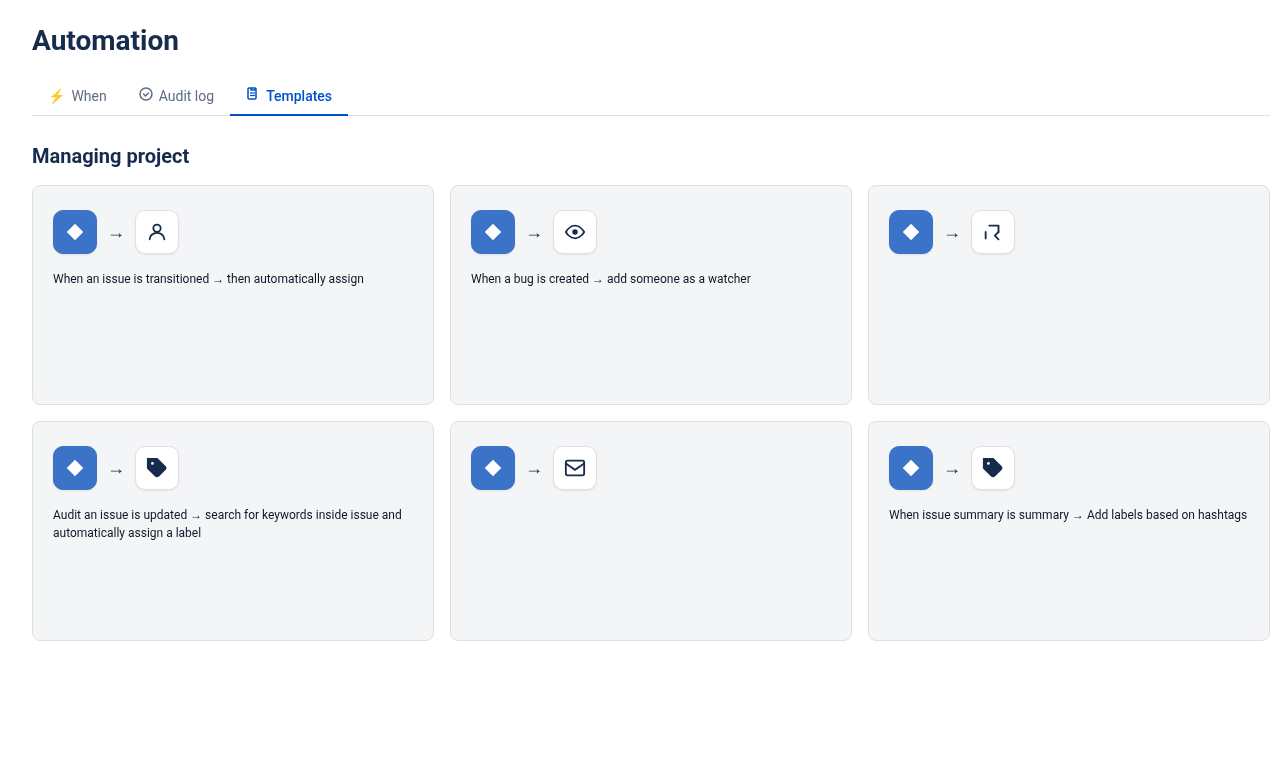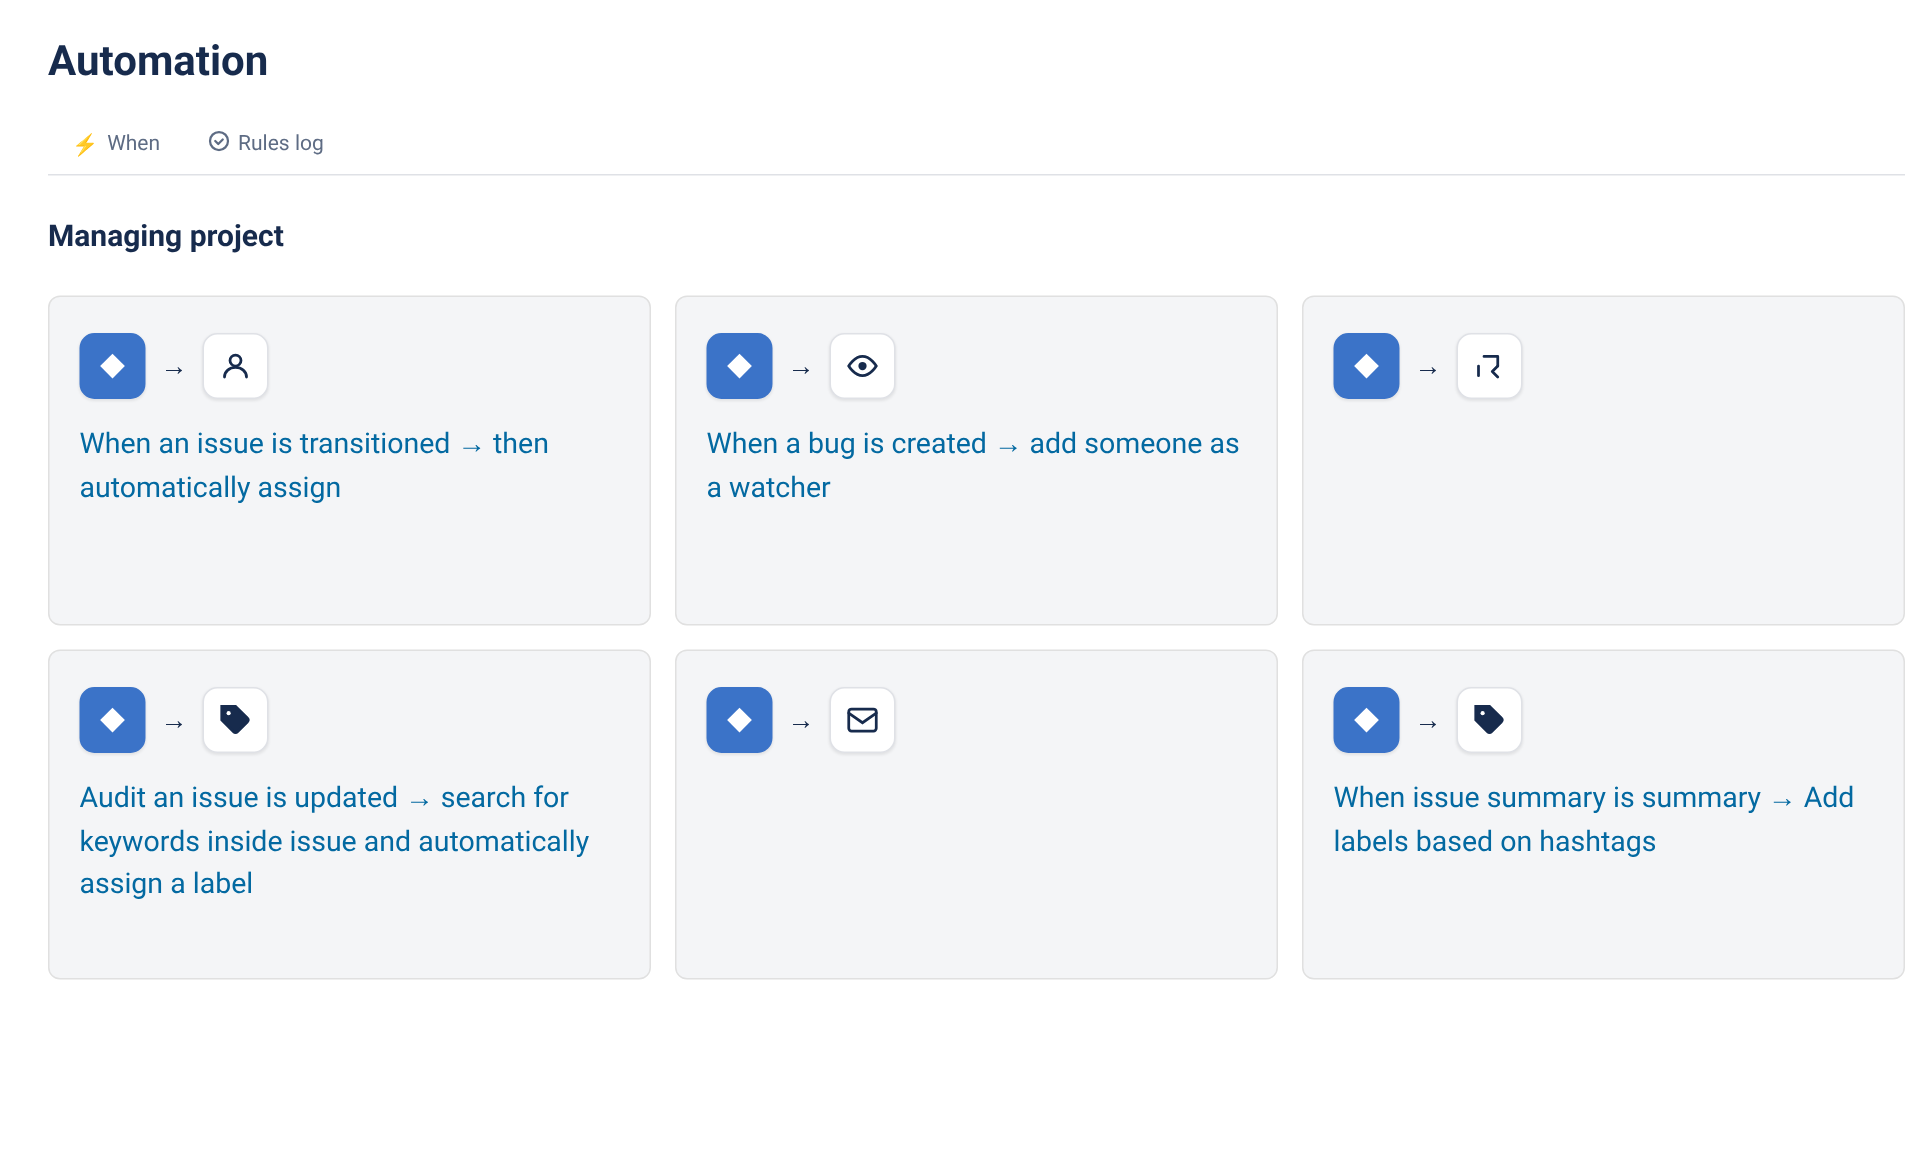--- a/index.html
+++ b/index.html
@@ -50,21 +50,21 @@
     }
 
     .tab-icon {
       font-size: 14px;
     }
 
     .section-title {
       font-size: 20px;
       font-weight: 700;
       color: #172b4d;
-      margin-bottom: 28px;
+      margin-bottom: 17px;
     }
 
     .cards-grid {
       display: grid;
       grid-template-columns: repeat(3, 1fr);
       gap: 16px;
     }
 
     .card {
       background: #f4f5f7;
@@ -104,22 +104,22 @@
     .icon-box.blue-bg svg {
       fill: #fff;
     }
 
     .arrow-icon {
       font-size: 18px;
       color: #172b4d;
     }
 
     .card-text {
-      font-size: 19px;
-      color: #0369a1;
+      font-size: 12px;
+      color: #0f172a;
       line-height: 1.5;
       flex: 1;
     }
 
     
     .diamond-icon {
       width: 22px;
       height: 22px;
     }
 
@@ -140,21 +140,32 @@
       <span class="tab-icon">⚡</span>
       <span>When</span>
     </div>
     <div class="tab">
       <span class="tab-icon">
         <svg width="14" height="14" viewBox="0 0 14 14" fill="none" xmlns="http://www.w3.org/2000/svg">
           <circle cx="7" cy="7" r="6" stroke="#5e6c84" stroke-width="1.5" fill="none"></circle>
           <path d="M4.5 7l2 2 3-3" stroke="#5e6c84" stroke-width="1.5" stroke-linecap="round" stroke-linejoin="round"></path>
         </svg>
       </span>
-      <span>Rules log</span>
+      <span>Audit log</span>
+    </div>
+    <div class="tab active">
+      <span class="tab-icon">
+        <svg width="14" height="14" viewBox="0 0 14 14" fill="none" xmlns="http://www.w3.org/2000/svg">
+          <rect x="2" y="1" width="8" height="11" rx="1" stroke="#0052cc" stroke-width="1.5" fill="none"></rect>
+          <path d="M5 1v2h4V1" stroke="#0052cc" stroke-width="1.3" fill="none"></path>
+          <line x1="4" y1="6" x2="9" y2="6" stroke="#0052cc" stroke-width="1.2"></line>
+          <line x1="4" y1="8.5" x2="9" y2="8.5" stroke="#0052cc" stroke-width="1.2"></line>
+        </svg>
+      </span>
+      <span>Templates</span>
     </div>
   </nav>
 
   <h2 class="section-title">Managing project</h2>
 
   <div class="cards-grid">
 
     <div class="card">
       <div class="card-icons">
         <div class="icon-box blue-bg">

